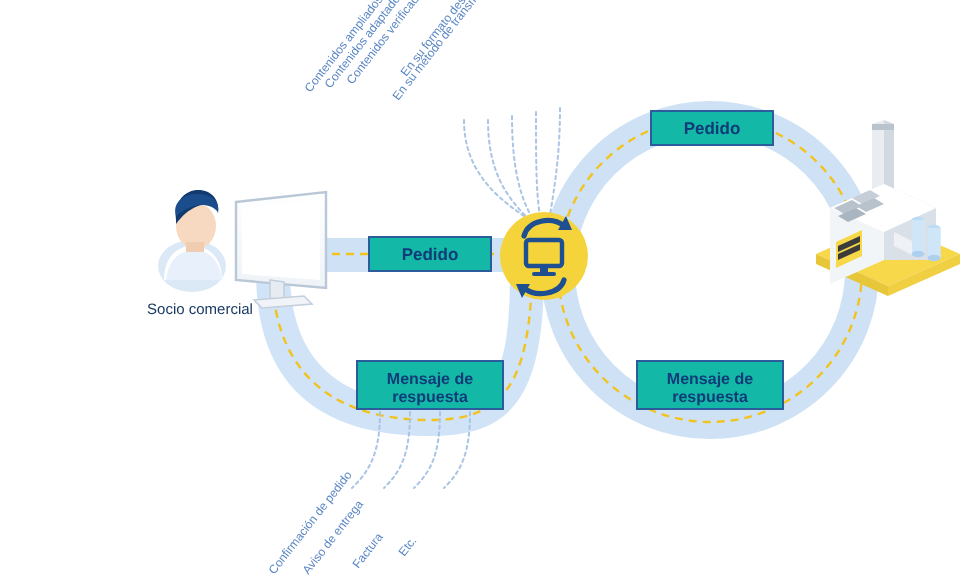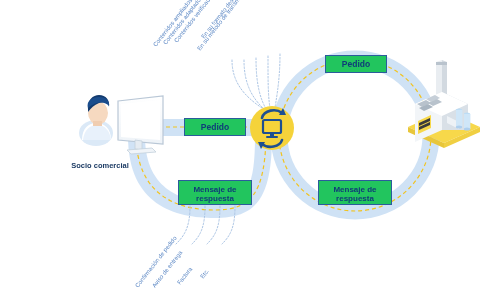--- a/index.html
+++ b/index.html
@@ -8,21 +8,21 @@
     background:#ffffff;
     font-family:"Liberation Sans", sans-serif;
     overflow:hidden;
     position:relative;
   }
   #stage{position:absolute;left:0;top:0;width:490px;height:292px;}
   #svgroot{position:absolute;left:0;top:0;width:490px;height:292px;}
 
   .lbl-box{
     position:absolute;
-    background:#22c55e;
+    background:#14b8a6;
     border:1px solid #2b5c9b;
     color:#0f3c78;
     font-weight:bold;
     text-align:center;
     line-height:1.15;
     box-sizing:border-box;
     z-index:6;
   }
   #box-pedido-left{left:184px;top:118px;width:62px;height:18px;font-size:8.5px;padding-top:4px;}
   #box-pedido-right{left:325px;top:55px;width:62px;height:18px;font-size:8.5px;padding-top:4px;}
@@ -35,23 +35,22 @@
     font-size:6px;
     white-space:nowrap;
     transform-origin:0 0;
     z-index:7;
   }
   .rot-top{transform:rotate(-52deg);}
   .rot-bot{transform:rotate(-52deg);}
 
   #partner-label{
     position:absolute;left:60px;top:150px;width:80px;
-    text-align:center;font-size:7.5px;font-weight:bold;color:#1b3a63;
+    text-align:center;font-size:7.5px;font-weight:normal;color:#1b3a63;
     z-index:6;
-    margin-top:11px;
   }
 </style>
 </head>
 <body>
 
 <div id="stage">
 
   <svg id="svgroot" viewBox="0 0 490 292">
     <defs>
       <linearGradient id="monGrad" x1="0" y1="0" x2="0" y2="1">

